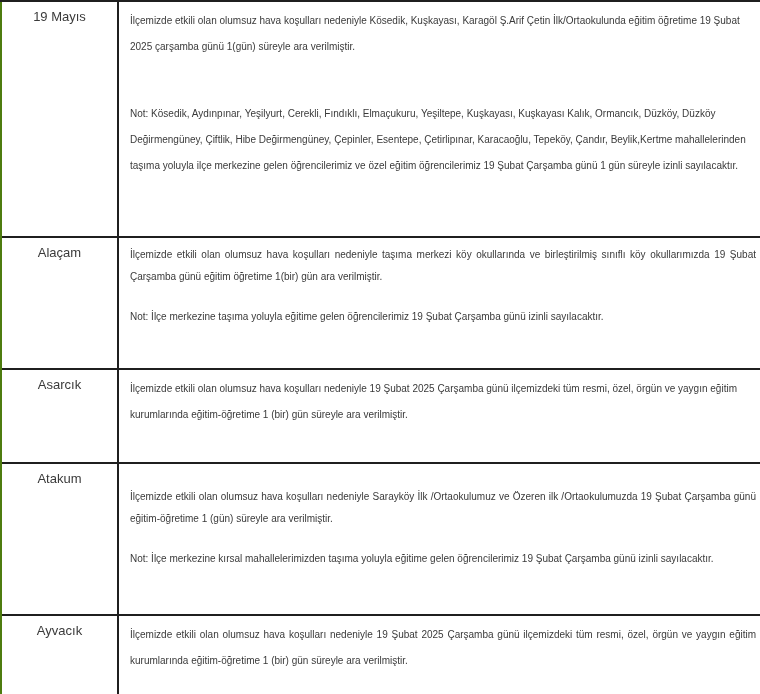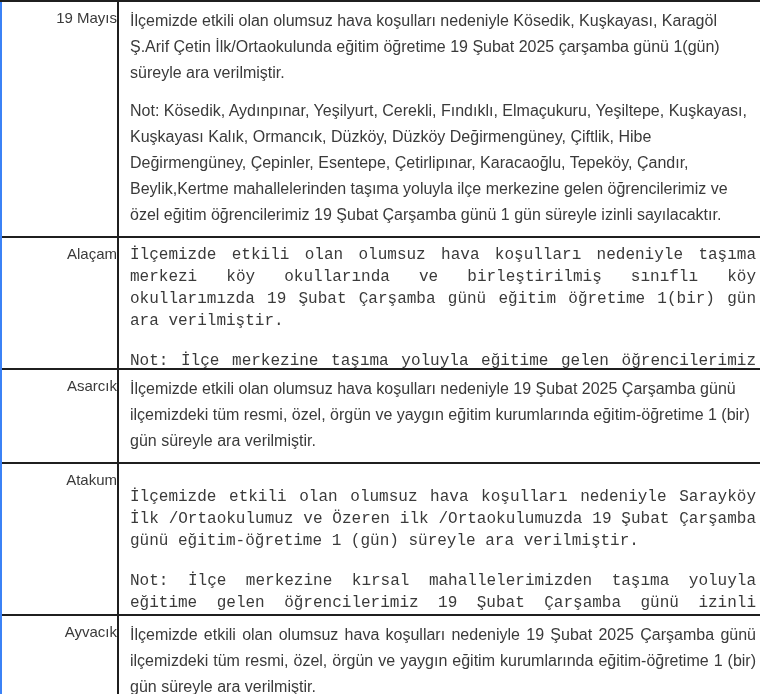--- a/index.html
+++ b/index.html
@@ -20,41 +20,41 @@
     width: 760px;
   }
   col.c1 { width: 117px; }
   col.c2 { width: 643px; }
   td {
     vertical-align: top;
     border-top: 2px solid #1f1f1f;
     padding: 0;
   }
   td.district {
-    border-left: 2px solid #3b82f6;
+    border-left: 2px solid #4d7c0f;
     border-right: 2px solid #1f1f1f;
-    text-align: right;
+    text-align: center;
     padding-top: 7px;
-    font-size: 15px;
+    font-size: 13px;
   }
   td.desc {
     padding: 6px 5px 0 11px;
-    font-size: 16px;
+    font-size: 10px;
   }
   td.desc .clip {
     overflow: hidden;
   }
   td.desc p {
     margin: 0;
   }
   .align-left    p { text-align: left; }
   .align-justify p { text-align: justify; }
   .lh26 p { line-height: 26px; }
-  .lh22 p { line-height: 22px; font-family: Liberation Mono, monospace; }
-  .gap26 p + p { margin-top: 12px; }
+  .lh22 p { line-height: 22px; }
+  .gap26 p + p { margin-top: 41px; }
   .gap18 p + p { margin-top: 18px; }
 </style>
 </head>
 <body>
 
 <table class="closure-table">
   <colgroup>
       <col class="c1">
       <col class="c2">
     </colgroup>

